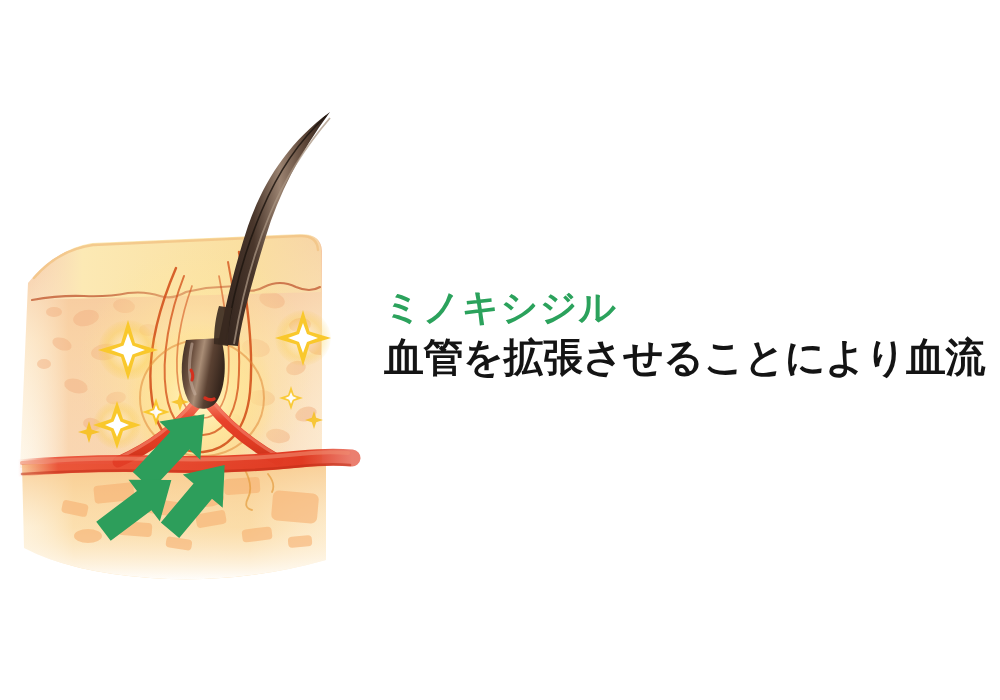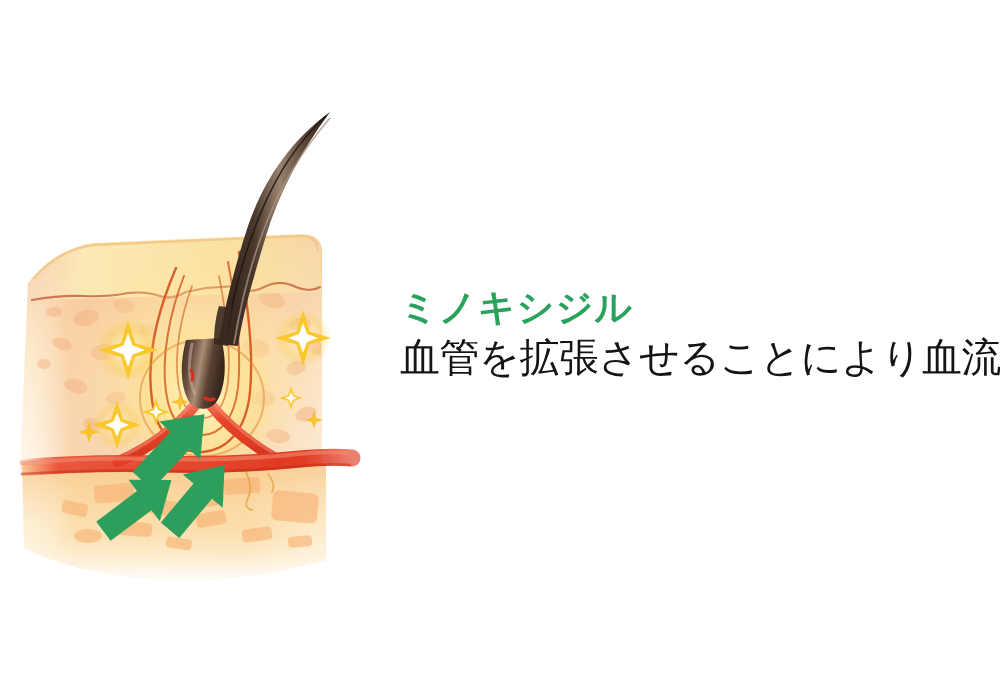--- a/index.html
+++ b/index.html
@@ -11,34 +11,34 @@
   }
   #page{position:relative;width:1000px;height:700px;background:#fff;overflow:hidden;}
 
   
   #illustration{position:absolute;left:0;top:0;width:400px;height:700px;}
   #illustration svg{display:block;}
 
   
   #text-block{
     position:absolute;
-    left:400px;top:288px;
+    left:384px;top:288px;
     width:600px;
   }
   #heading{
     font-size:37px;
     font-weight:bold;
     letter-spacing:1px;
     line-height:1.08;
     margin:0 0 6px 0;
     white-space:nowrap;
   }
   .body-line{
     font-size:40px;
-    font-weight:normal;
+    font-weight:bold;
     line-height:1.18;
     letter-spacing:-0.5px;
     margin:0;
     white-space:nowrap;
   }
 </style>
 </head>
 <body>
 
 <div id="page">

